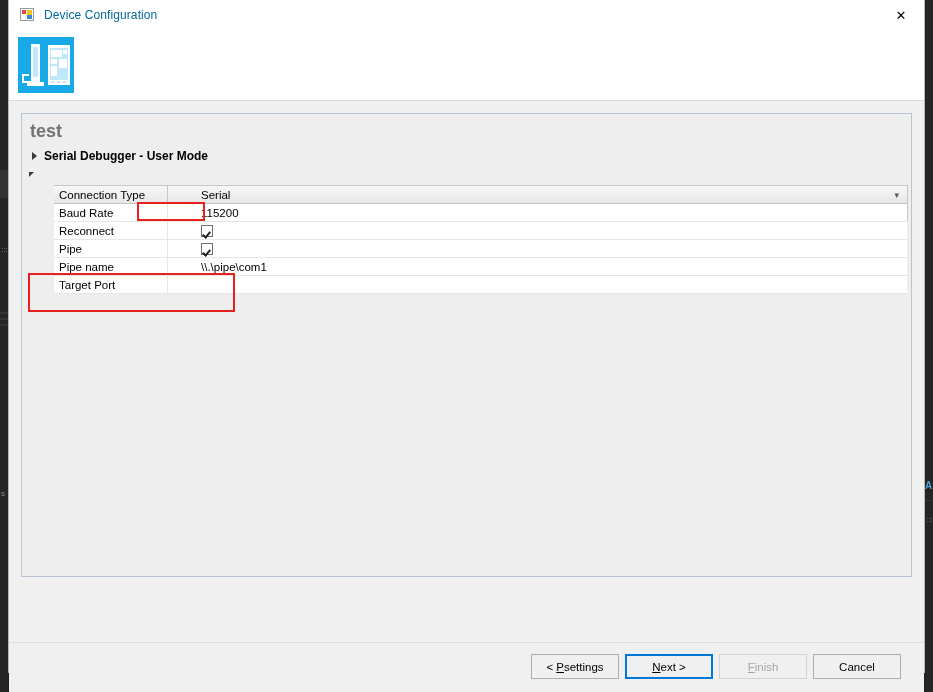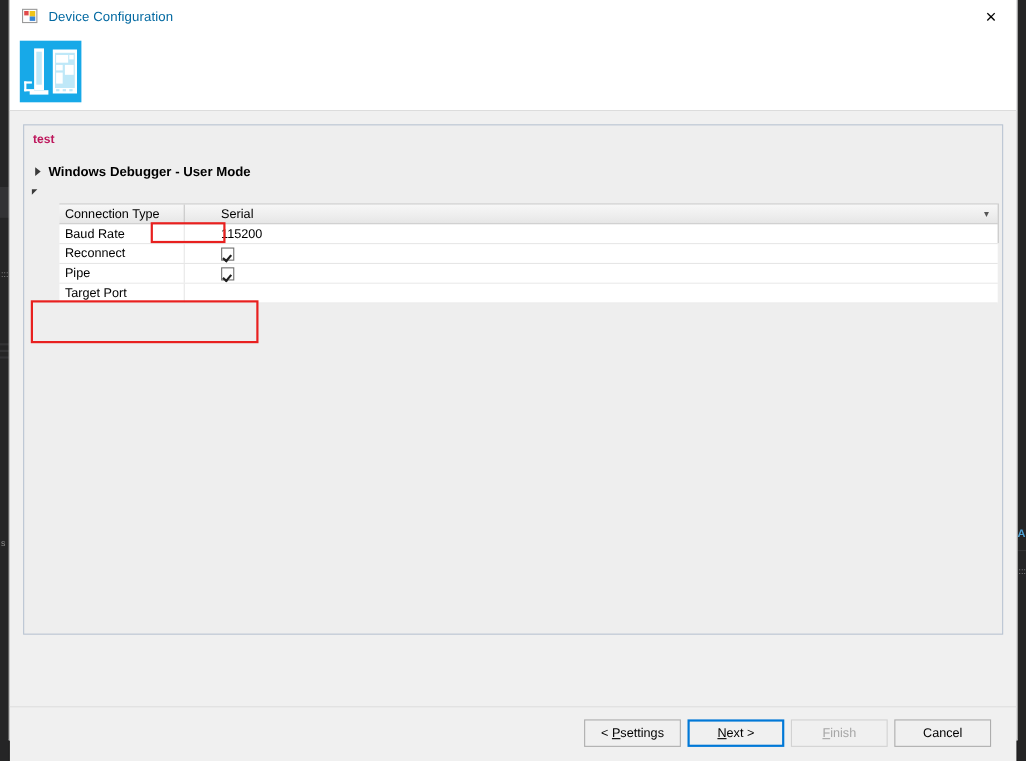--- a/index.html
+++ b/index.html
@@ -120,23 +120,23 @@
     position: absolute;
     left: 12px; top: 12px;
     width: 891px; height: 464px;
     background: #eeeeee;
     border: 1px solid #b9c4d2;
   }
 
   #panel-title {
     position: absolute;
     left: 8px; top: 7px;
-    font-size: 11px;
+    font-size: 18px;
     font-weight: bold;
-    color: #be185d;
+    color: #737373;
   }
 
   
   .group {
     position: absolute;
     left: 6px;
     height: 19px;
     display: flex;
     align-items: center;
     cursor: default;
@@ -351,21 +351,21 @@
     </div>
 
     <div id="body">
 
       <div id="panel">
 
         <div id="panel-title">test</div>
 
         <div class="group" style="top:32px;">
           <span class="tri tri-right"></span>
-          <span class="glabel">Windows Debugger - User Mode</span>
+          <span class="glabel">Serial Debugger - User Mode</span>
         </div>
 
         <div class="group" style="top:51px;">
           <span class="tri tri-down"></span>
         </div>
 
         <div id="grid">
 
           <div class="prow combo">
             <div class="pname">Connection Type</div>
@@ -387,20 +387,24 @@
             </div>
           </div>
 
           <div class="prow">
             <div class="pname">Pipe</div>
             <div class="pval">
               <span class="cbox"></span>
             </div>
           </div>
 
+          <div class="prow">
+            <div class="pname">Pipe name</div>
+            <div class="pval">\\.\pipe\com1</div>
+          </div>
 
           <div class="prow">
             <div class="pname">Target Port</div>
           </div>
 
         </div>
         <div id="grid-sep"></div>
 
         <div class="redbox" style="left:115px;top:88px;width:68px;height:19px;"></div>
         <div class="redbox" style="left:6px;top:159px;width:207px;height:39px;"></div>

